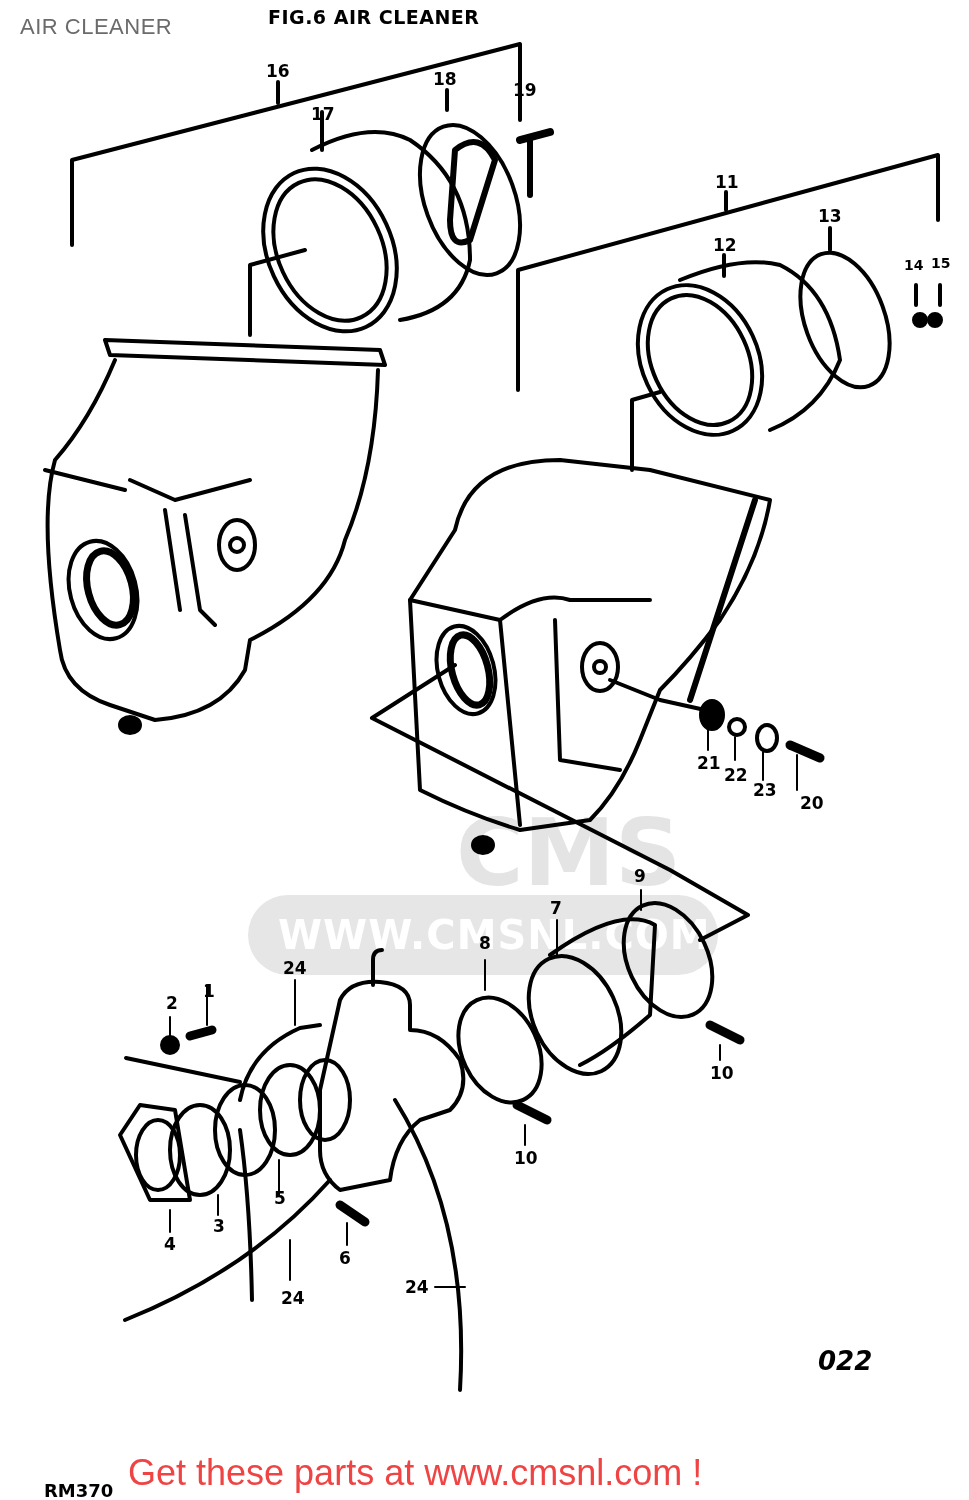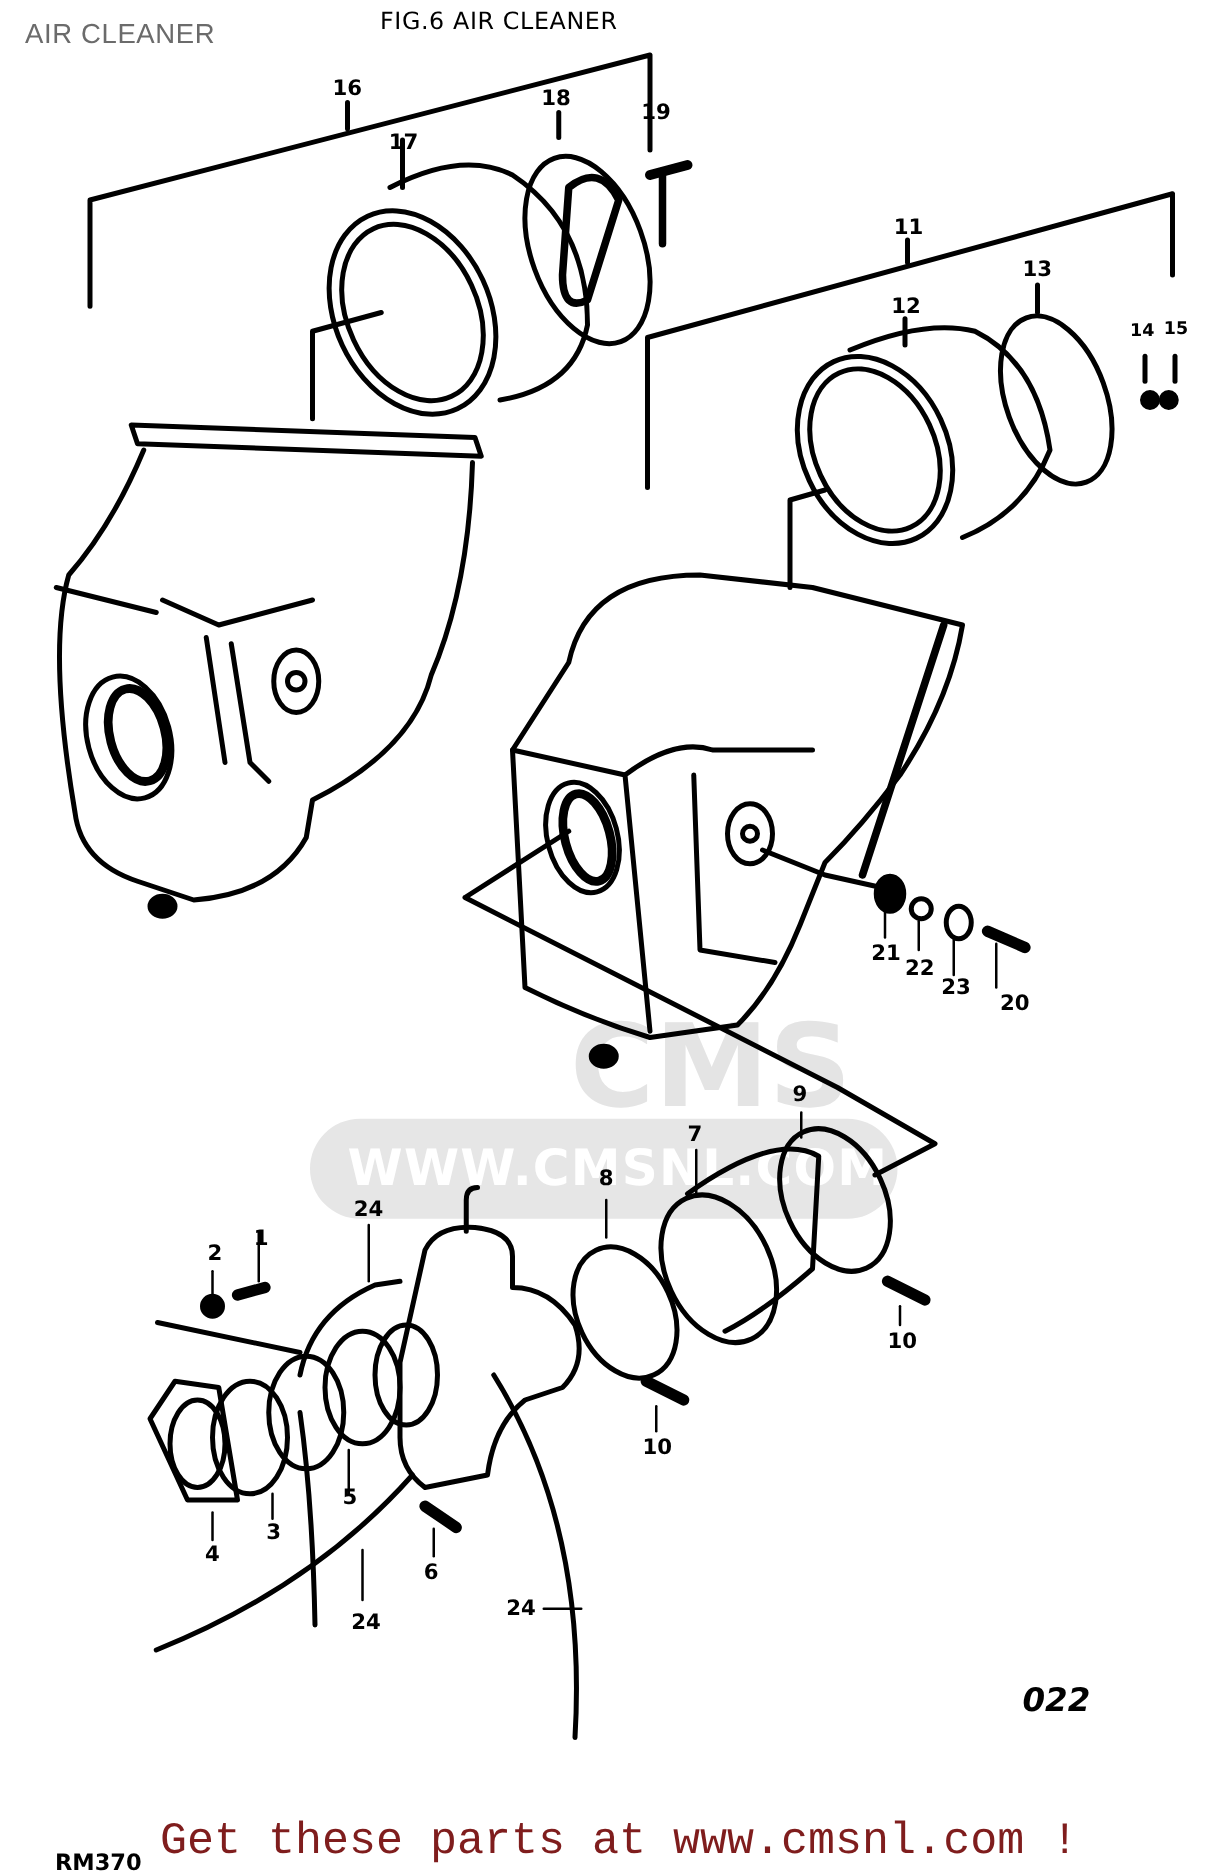--- a/index.html
+++ b/index.html
@@ -1,25 +1,25 @@
 <!DOCTYPE html>
 <html><head>
 <meta charset="utf-8">
 <style>
   html, body { margin:0; padding:0; background:#ffffff; }
   body { width:969px; height:1500px; position:relative; overflow:hidden; font-family:"Liberation Sans", sans-serif; }
   .overlay-title { position:absolute; left:20px; top:14px; font-size:22px; color:#6b6b6b; letter-spacing:0.5px; }
-  .fig-title { position:absolute; left:268px; top:6px; font-size:19px; font-weight:normal; color:#000; font-family:"DejaVu Sans", sans-serif; letter-spacing:0.5px;margin-left:36px; }
+  .fig-title { position:absolute; left:268px; top:6px; font-size:19px; font-weight:bold; color:#000; font-family:"DejaVu Sans", sans-serif; letter-spacing:0.5px; }
   .callout { position:absolute; font-size:17px; font-weight:bold; color:#000; font-family:"DejaVu Sans", sans-serif; line-height:1; }
   .diagram { position:absolute; left:0; top:0; }
   .watermark { position:absolute; left:248px; top:895px; width:470px; height:80px; border-radius:40px; background:#e6e6e6; }
   .wm-text { position:absolute; left:278px; top:912px; font-size:40px; font-weight:bold; color:#ffffff; font-family:"DejaVu Sans", sans-serif; letter-spacing:1px; }
   .wm-cms { position:absolute; left:456px; top:800px; font-size:92px; font-weight:bold; color:#e4e4e4; font-family:"DejaVu Sans", sans-serif; }
   .footer-code { position:absolute; left:44px; top:1480px; font-size:18px; font-weight:bold; color:#000; font-family:"DejaVu Sans", sans-serif; }
-  .footer-link { position:absolute; left:128px; top:1452px; font-size:36px; color:#7f1d1d; font-family:Liberation Mono, monospace; text-decoration:none; }
+  .footer-link { position:absolute; left:128px; top:1452px; font-size:36px; color:#ef4444; font-family:Liberation Sans, sans-serif; text-decoration:none; }
   .page-code { position:absolute; left:802px; top:1346px; font-size:26px; font-weight:bold; color:#000; font-family:"DejaVu Sans", sans-serif; font-style:italic;margin-left:16px; }
 </style>
 </head>
 <body>
 
 <div class="wm-cms">CMS</div>
 <div class="watermark"></div>
 <div class="wm-text">WWW.CMSNL.COM</div>
 
 <svg class="diagram" width="969" height="1500" viewBox="0 0 969 1500" fill="none" stroke="#000" stroke-width="4" stroke-linecap="round" stroke-linejoin="round">

